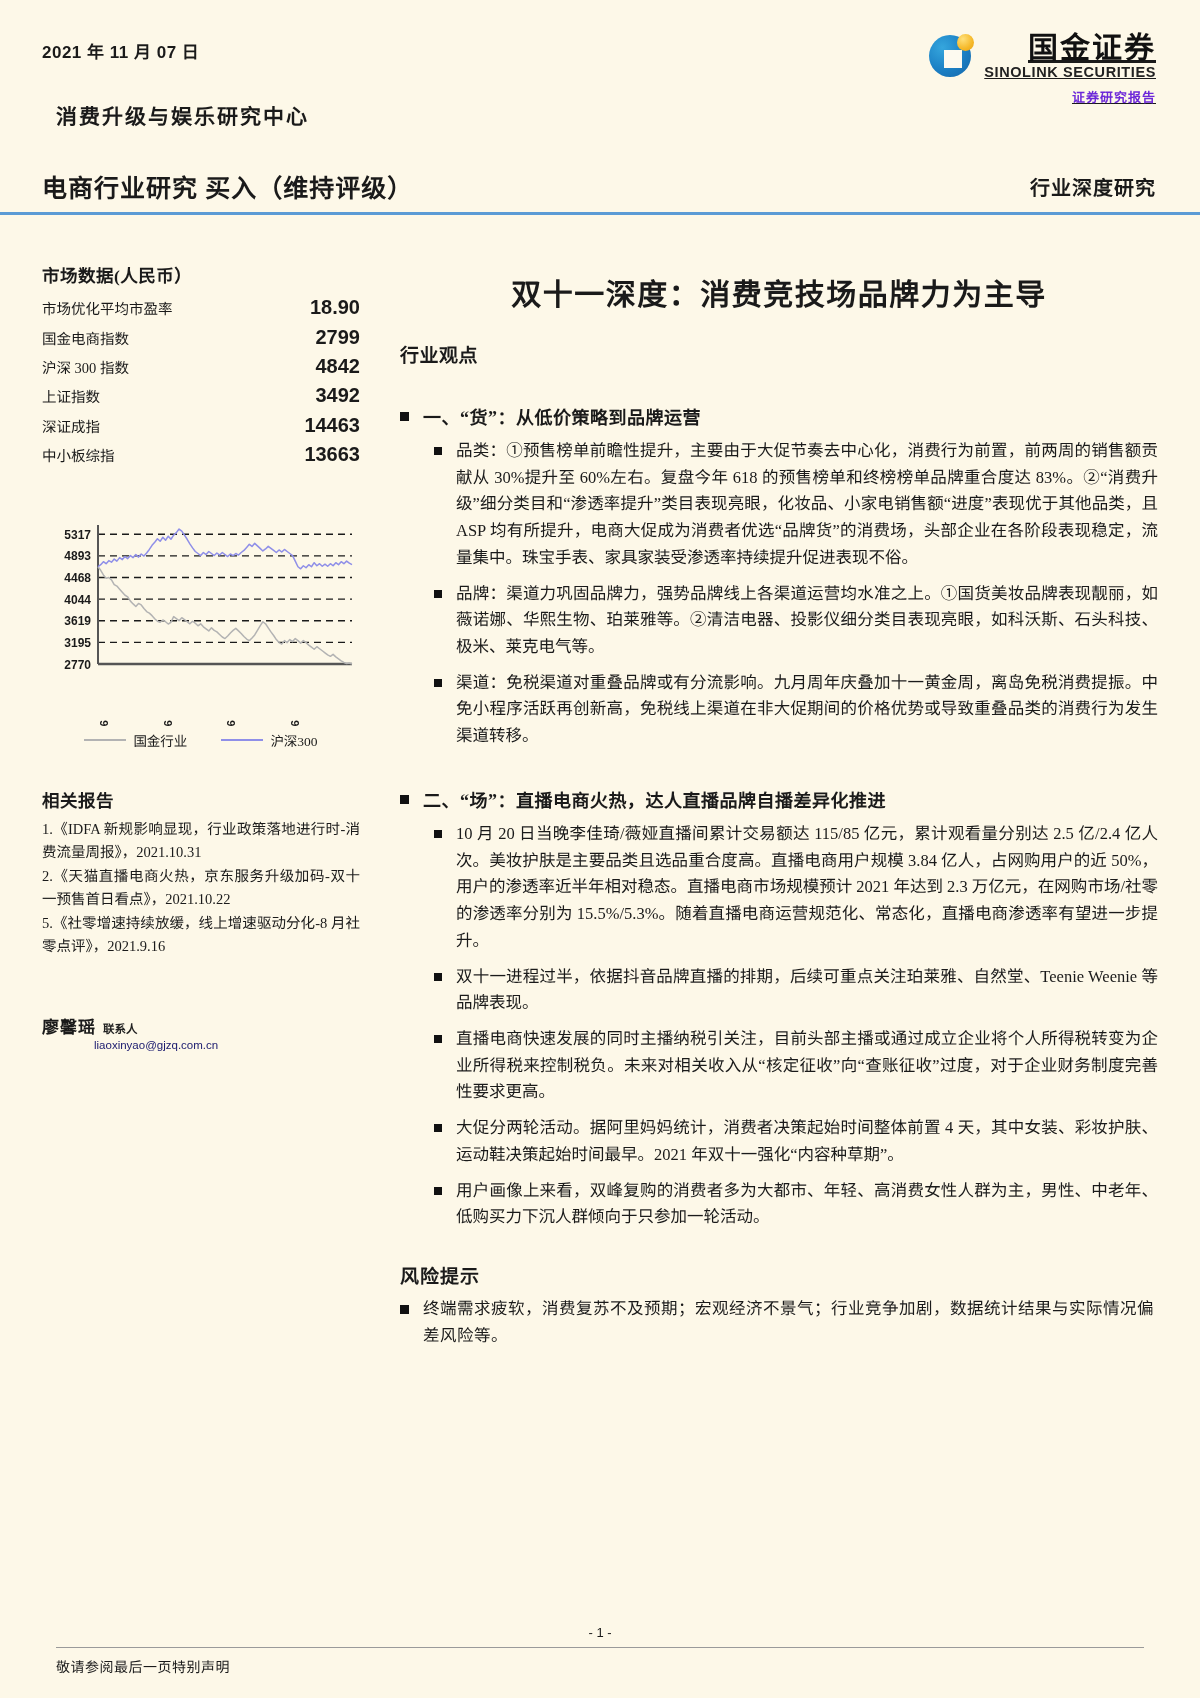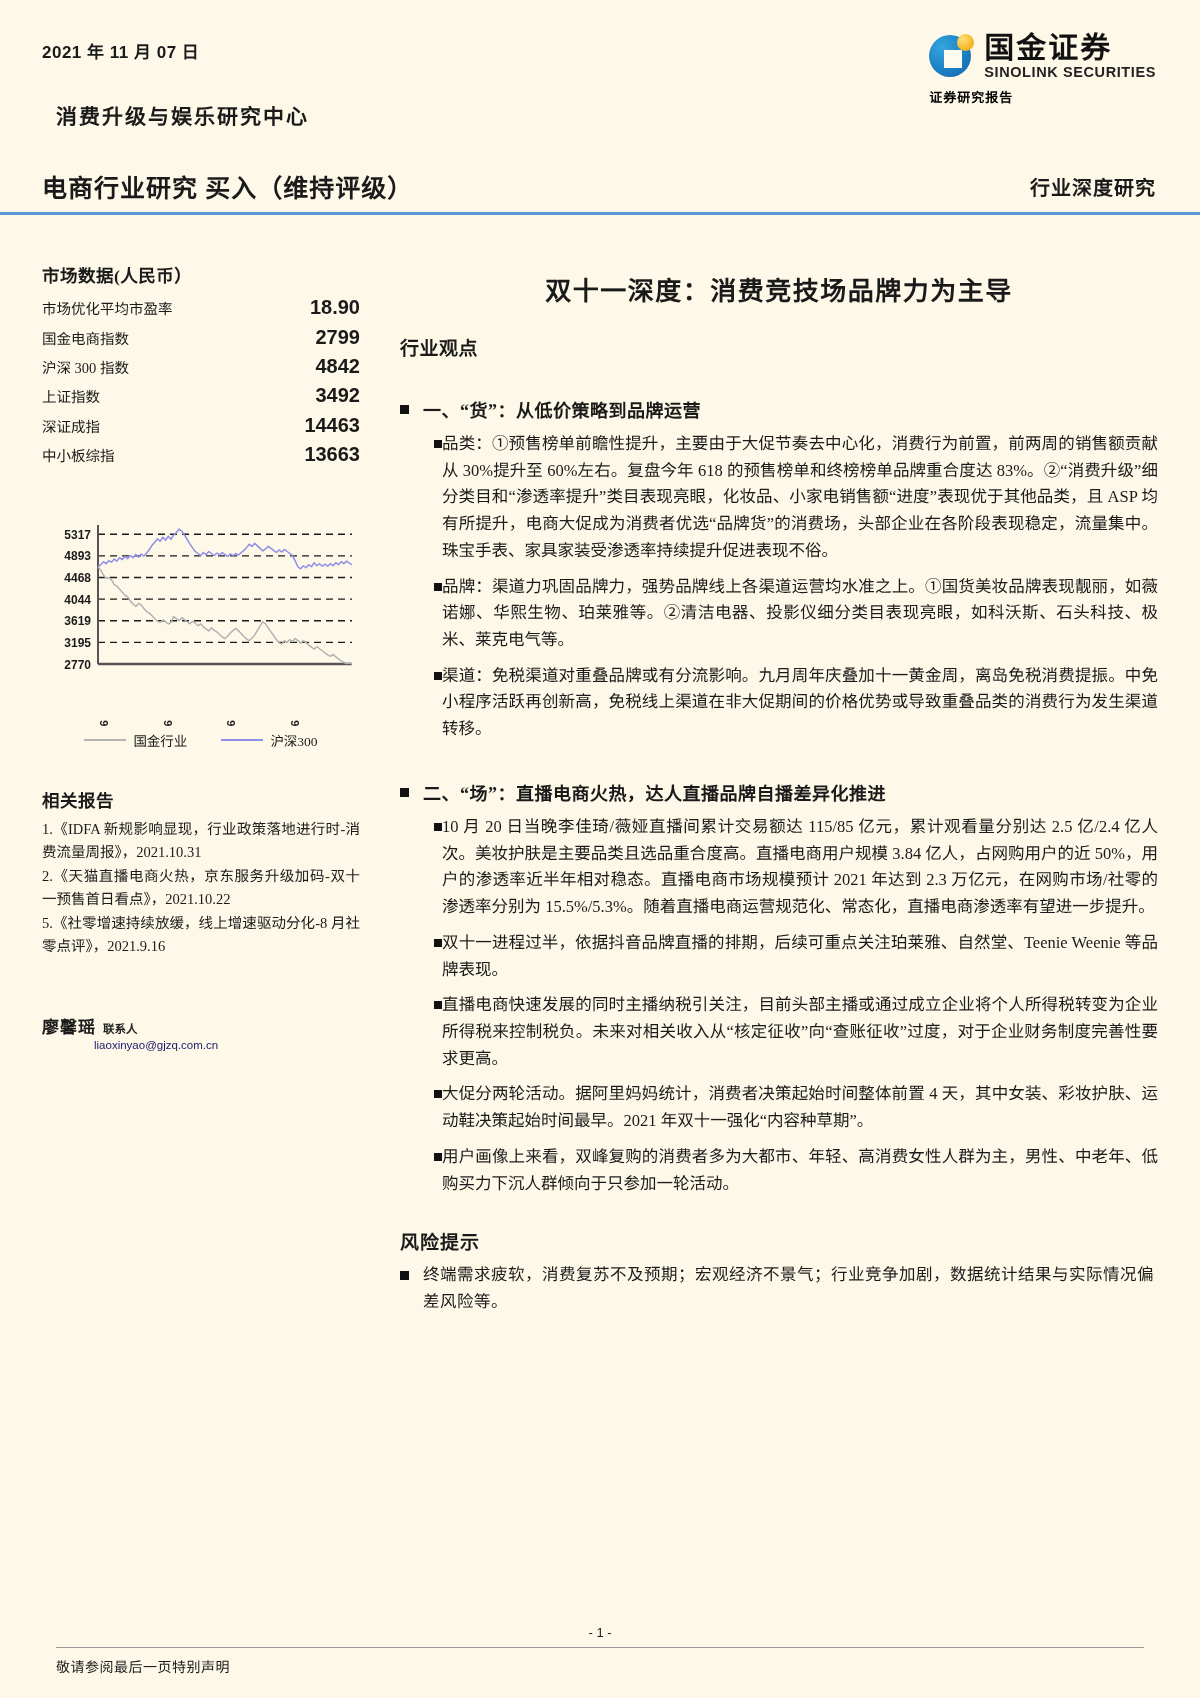--- a/index.html
+++ b/index.html
@@ -28,21 +28,22 @@
     top: 38px;
     font-family: "Liberation Sans", sans-serif;
     font-weight: bold;
     font-size: 17px;
     letter-spacing: 0.5px;
   }
   .logo-block {
     position: absolute;
     right: 44px;
     top: 32px;
-    text-align: left;
+    text-align: right;
+    text-decoration: underline;
   }
   .logo-row {
     display: flex;
     align-items: center;
     justify-content: flex-end;
     gap: 9px;
   }
   .logo-mark {
     position: relative;
     width: 46px;
@@ -82,21 +83,21 @@
     font-weight: bold;
     font-size: 14.5px;
     letter-spacing: 0.6px;
     color: #222;
     margin-top: 1px;
   }
   .logo-sub {
     margin-top: 7px;
     font-size: 13px;
     font-weight: bold;
-    color: #000000;
+    color: #6d28d9;
     letter-spacing: 1px;
   }
   .center-name {
     position: absolute;
     left: 56px;
     top: 100px;
     font-size: 21px;
     font-weight: bold;
     letter-spacing: 2px;
   }
@@ -199,21 +200,21 @@
   }
 
   
   .right-col {
     position: absolute;
     left: 400px;
     top: 262px;
     width: 758px;
   }
   .main-title {
-    font-size: 26px;
+    font-size: 30px;
     font-weight: bold;
     letter-spacing: 1.5px;
     text-align: center;
     margin: 8px 0 26px 0;
   }
   .sec-h {
     font-size: 19px;
     font-weight: bold;
     letter-spacing: 0.5px;
     margin: 0 0 12px 0;
@@ -231,21 +232,21 @@
     margin-top: 9px;
   }
   .lvl1 .txt {
     font-size: 18px;
     font-weight: bold;
     letter-spacing: 0.5px;
   }
   .lvl2 {
     display: flex;
     align-items: flex-start;
-    gap: 0;
+    gap: 14px;
     margin: 9px 0 9px 34px;
   }
   .lvl2 .sq {
     flex: none;
     width: 8px; height: 8px;
     background: #111;
     margin-top: 9px;
   }
   .lvl2 .txt {
     font-size: 16.5px;

